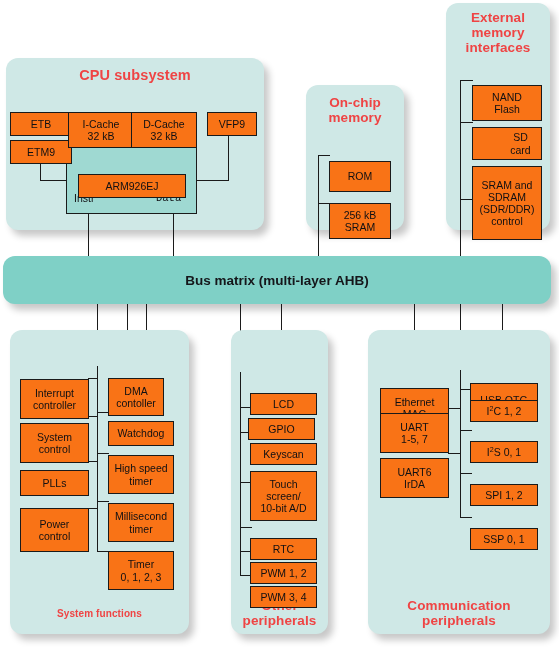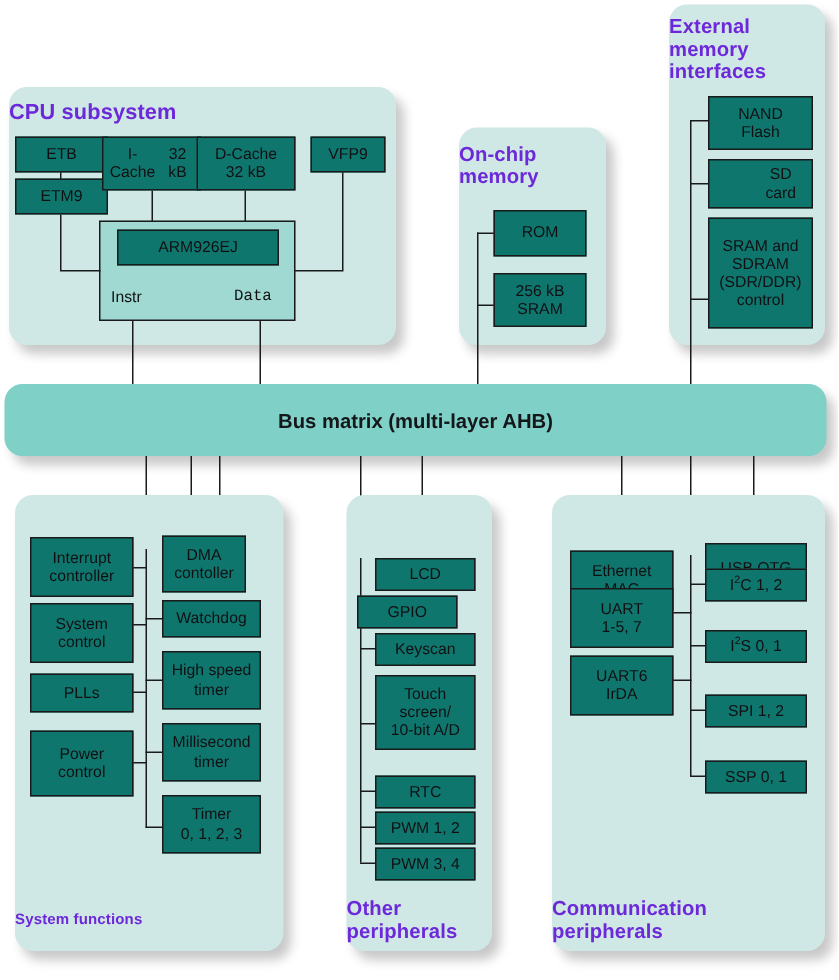--- a/index.html
+++ b/index.html
@@ -19,23 +19,23 @@
   .panel {
     position: absolute;
     background: #cfe8e6;
     border-radius: 12px;
     box-shadow: 5px 6px 7px rgba(0,0,0,0.22);
   }
   .panel-title {
     position: absolute;
     left: 0;
     right: 0;
-    text-align: left;
+    text-align: center;
     font-weight: bold;
-    color: #6d28d9;
+    color: #ef4444;
     line-height: 1.12;
     letter-spacing: .1px;
   }
   
   .busbar {
     position: absolute;
     background: #7fd0c6;
     border-radius: 12px;
     box-shadow: 5px 6px 7px rgba(0,0,0,0.22);
     display: flex;
@@ -43,31 +43,32 @@
     justify-content: center;
   }
   .busbar span {
     font-weight: bold;
     font-size: 13.5px;
     color: #15161a;
   }
   
   .box {
     position: absolute;
-    background: #0f766e;
+    background: #f97316;
     border: 1.3px solid #1a1a1a;
     box-sizing: border-box;
     display: flex;
     align-items: center;
     justify-content: center;
     text-align: center;
     font-size: 10.5px;
     color: #101013;
     line-height: 1.16;
     padding: 1px 2px;
+    margin-top: 21px;
   }
   
   .corebox {
     position: absolute;
     background: #9fd9d2;
     border: 1.3px solid #1a1a1a;
     box-sizing: border-box;
   }
   .corelabel {
     position: absolute;
@@ -102,21 +103,21 @@
   <div class="wire v" style="left:163px; top:127px; height:21px;"></div>
   <div class="wire v" style="left:228px; top:114px; height:66px;"></div>
   <div class="wire h" style="left:196px; top:180px; width:33px;"></div>
 
   <div class="box" style="left:10px; top:91px; width:62px; height:24px;">
     <span>ETB</span>
   </div>
   <div class="box" style="left:10px; top:119px; width:62px; height:24px;">
     <span>ETM9</span>
   </div>
-  <div class="box" style="left:68px; top:91px; width:66px; height:36px; flex-direction:row;">
+  <div class="box" style="left:68px; top:91px; width:66px; height:36px; flex-direction:column;">
     <span>I-Cache</span>
     <span>32 kB</span>
   </div>
   <div class="box" style="left:131px; top:91px; width:66px; height:36px; flex-direction:column;">
     <span>D-Cache</span>
     <span>32 kB</span>
   </div>
   <div class="box" style="left:207px; top:91px; width:50px; height:24px;">
     <span>VFP9</span>
   </div>
@@ -241,21 +242,21 @@
   <div class="wire h" style="left:240px; top:407px; width:12px;"></div>
   <div class="wire h" style="left:240px; top:432px; width:12px;"></div>
   <div class="wire h" style="left:240px; top:482px; width:12px;"></div>
   <div class="wire h" style="left:240px; top:527px; width:12px;"></div>
   <div class="wire h" style="left:240px; top:551px; width:12px;"></div>
   <div class="wire h" style="left:240px; top:575px; width:12px;"></div>
 
   <div class="box" style="left:250px; top:372px; width:67px; height:22px;">
     <span>LCD</span>
   </div>
-  <div class="box" style="left:238px; top:397px; width:67px; height:22px;text-align:center;">
+  <div class="box" style="left:248px; top:397px; width:67px; height:22px;text-align:center;">
     <span>GPIO</span>
   </div>
   <div class="box" style="left:250px; top:422px; width:67px; height:22px;">
     <span>Keyscan</span>
   </div>
   <div class="box" style="left:250px; top:450px; width:67px; height:50px; flex-direction:column;">
     <span>Touch screen/</span>
     <span>10-bit A/D</span>
   </div>
   <div class="box" style="left:250px; top:517px; width:67px; height:22px;">

